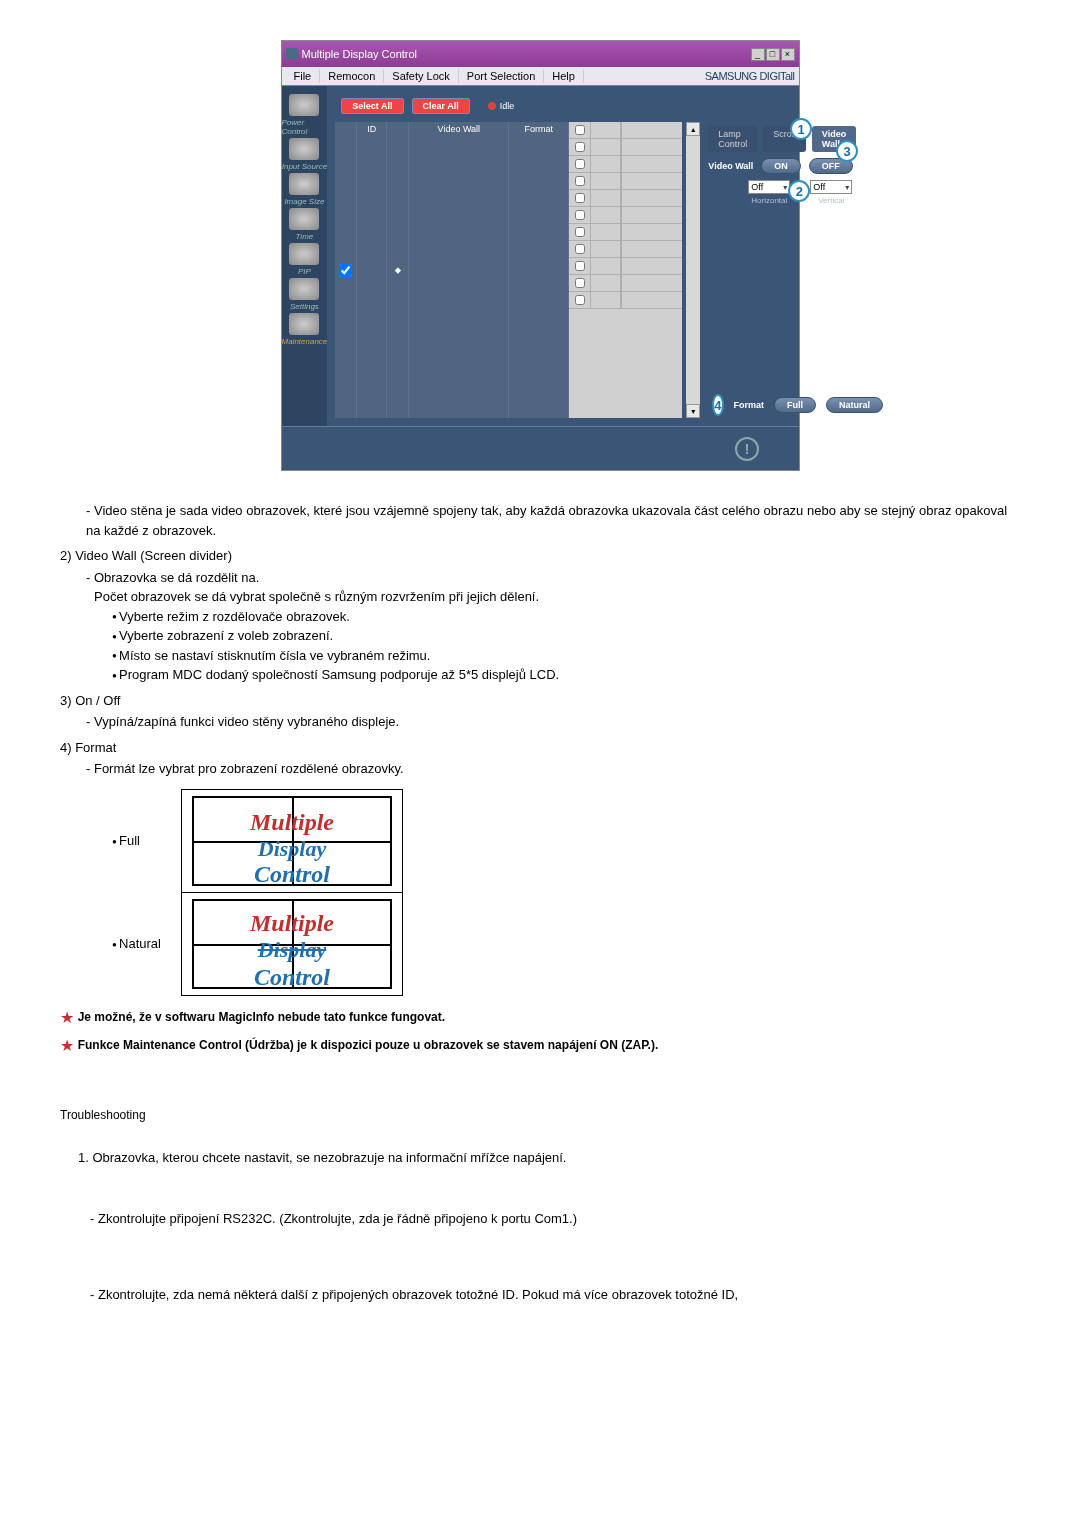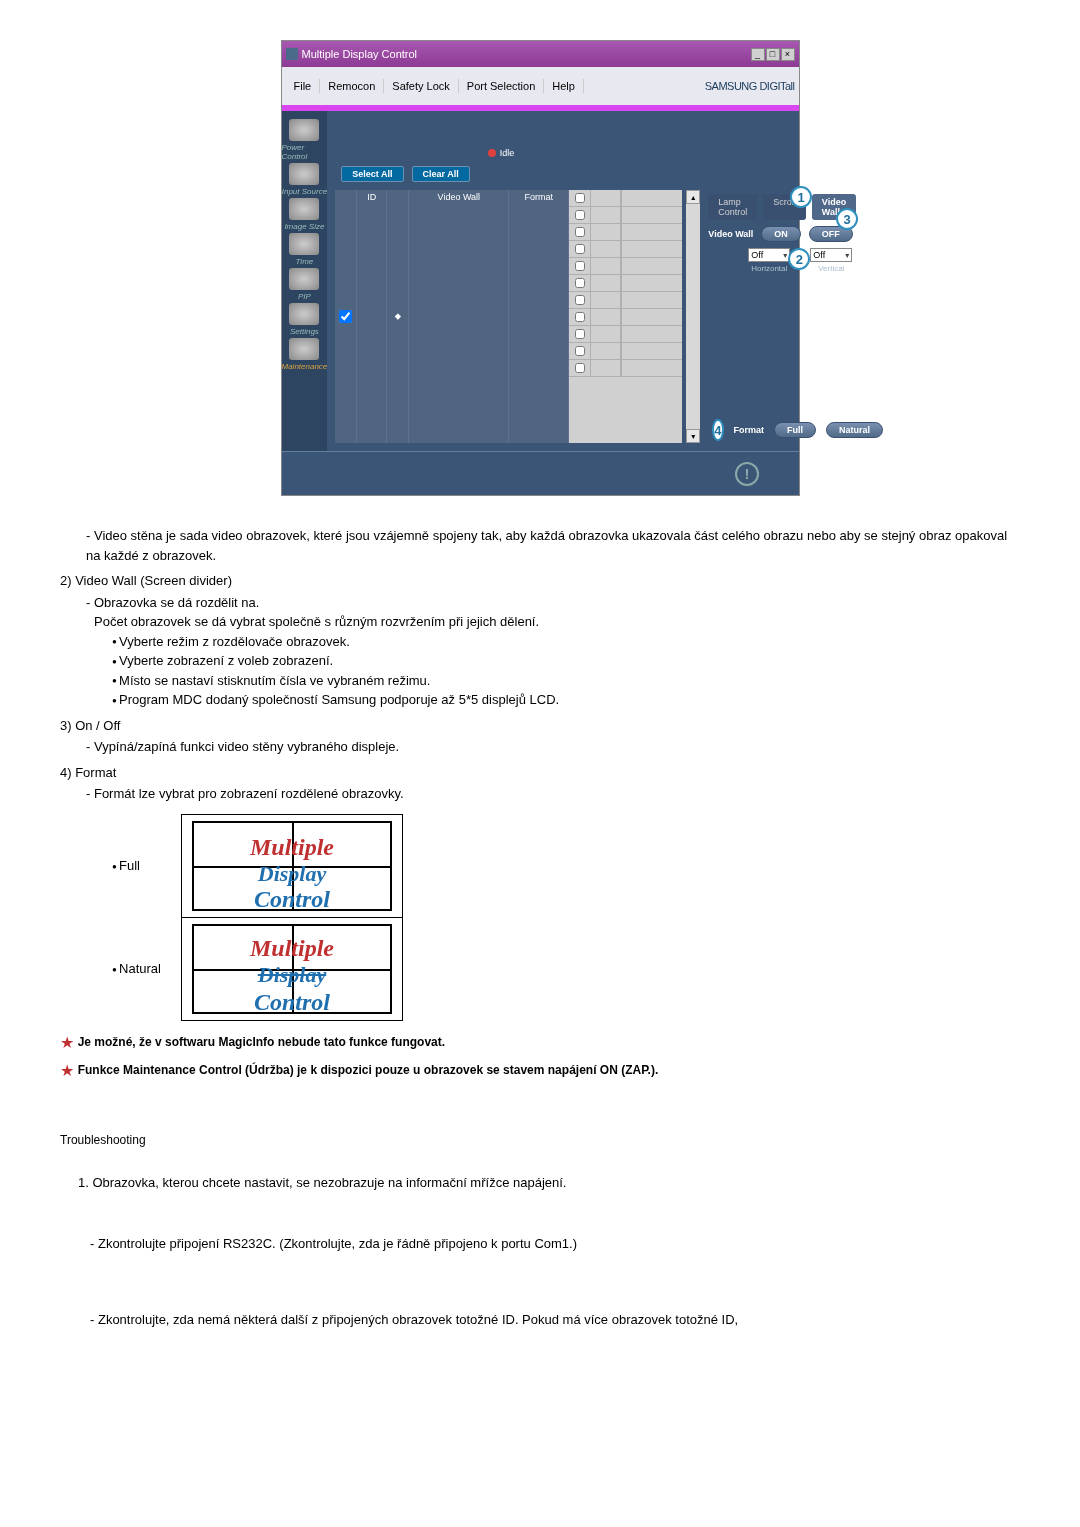--- a/index.html
+++ b/index.html
@@ -4,33 +4,33 @@
 <style>
   * { box-sizing: border-box; margin: 0; padding: 0; }
   body { font-family: Arial, sans-serif; font-size: 13px; background: #fff; color: #000; padding: 40px 60px; width: 1080px; }
   
   .screenshot { width: 519px; margin: 0 auto 30px; border: 1px solid #888; background: #c5d5e5; }
   .titlebar { background: linear-gradient(#a858b0, #8c3a94); color: #fff; font-size: 11px; padding: 13px 4px; display: flex; justify-content: space-between; align-items: center; height: 18px; }
   .titlebar-left { display: flex; align-items: center; gap: 4px; }
   .tb-icon { width: 12px; height: 12px; background: #4a6a8a; display: inline-block; }
   .winbtns { display: flex; gap: 1px; }
   .winbtn { width: 14px; height: 13px; background: #d0d0d0; border: 1px solid #888; display: flex; align-items: center; justify-content: center; font-size: 9px; color: #000; }
-  .menubar { background: #e8e8f0; padding: 12px 4px; font-size: 11px; display: flex; align-items: center; justify-content: space-between; border-bottom: 6px solid #d946ef; }
+  .menubar { background: #e8e8f0; padding: 2px 4px; font-size: 11px; display: flex; align-items: center; justify-content: space-between; border-bottom: 1px solid #d946ef; }
   .menus { display: flex; gap: 0; }
   .menu-item { padding: 1px 8px; border-right: 1px solid #ccc; }
   .brand { font-size: 11px; color: #1a3a5a; font-weight: normal; letter-spacing: -0.5px; }
   .app-body { display: flex; background: #3a5575; height: 340px; }
   .sidebar { width: 78px; background: #2d4560; padding: 8px 0; display: flex; flex-direction: column; align-items: center; gap: 2px; }
   .side-item { display: flex; flex-direction: column; align-items: center; gap: 2px; }
   .side-icon { width: 30px; height: 22px; background: radial-gradient(#ccc, #888); border-radius: 3px; }
   .side-label { font-size: 8px; color: #9bb; font-style: italic; }
   .side-label.active { color: #d8a040; }
   .main-area { flex: 1; padding: 8px; display: flex; flex-direction: column; }
   .toolbar { display: flex; align-items: center; gap: 8px; padding: 4px 6px; }
-  .tool-btn { background: #0369a1; color: #fff; font-size: 9px; padding: 2px 10px; border: 1px solid #7090b0; border-radius: 2px; font-weight: bold; margin-top: 43px; }
+  .tool-btn { background: #ef4444; color: #fff; font-size: 9px; padding: 2px 10px; border: 1px solid #7090b0; border-radius: 2px; font-weight: bold; }
   .tool-idle { display: flex; align-items: center; gap: 4px; color: #fff; font-size: 9px; margin-left: 10px; }
   .idle-dot { width: 8px; height: 8px; background: #e04040; border-radius: 50%; }
   .content-row { display: flex; flex: 1; gap: 4px; margin-top: 4px; }
   .grid-wrap { display: flex; flex-direction: row; flex: 0 0 220px; }
   .grid-head { display: flex; background: #506580; }
   .gh-cell { font-size: 9px; color: #fff; text-align: center; padding: 2px; border-right: 1px solid #607090; }
   .gh-cb { width: 22px; display:flex; align-items:center; justify-content:center; }
   .gh-id { width: 30px; }
   .gh-vw { width: 100px; flex:1; }
   .gh-fmt { width: 60px; }

